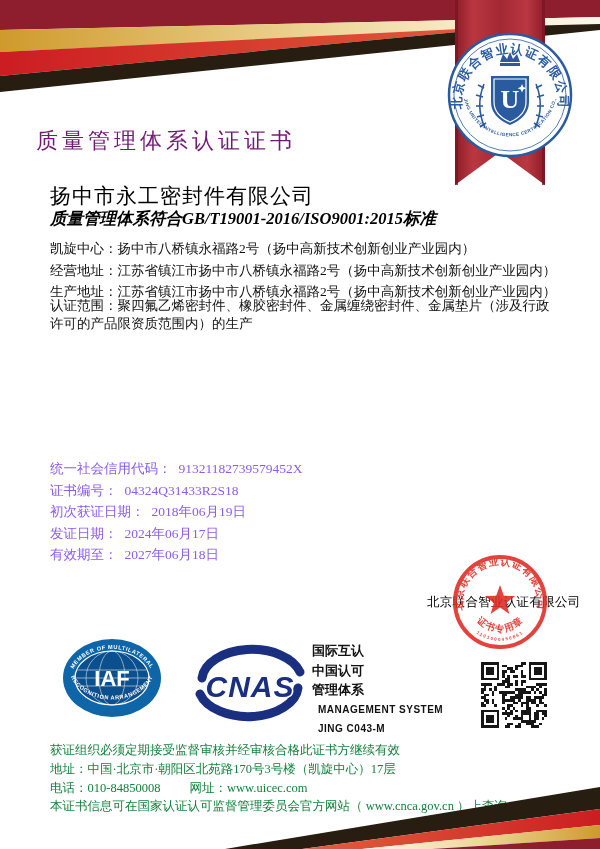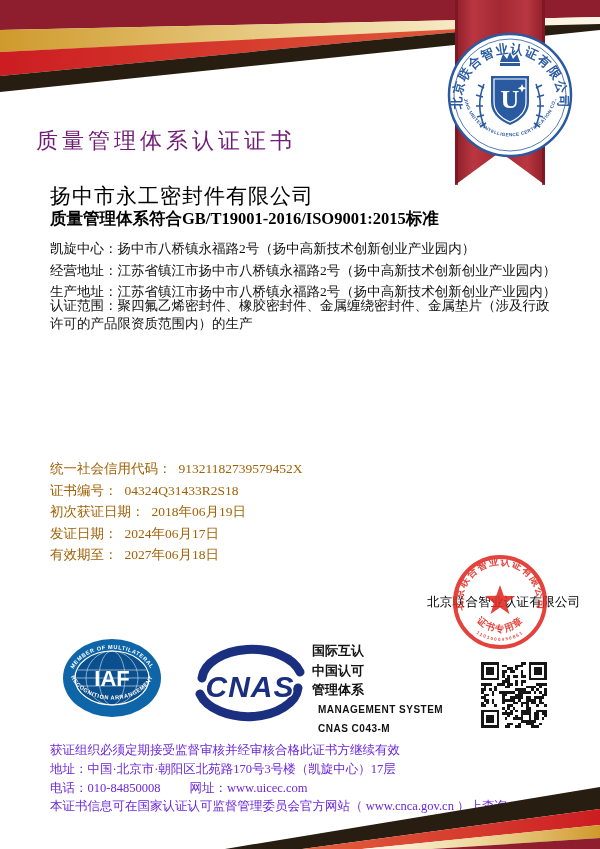--- a/index.html
+++ b/index.html
@@ -1,31 +1,31 @@
 <!DOCTYPE html>
 <html><head>
 <meta charset="utf-8">
 <style>
   html,body{margin:0;padding:0;background:#e8e8e8;}
   .page{position:relative;width:600px;height:849px;margin:0 auto;background:#fff;
         overflow:hidden;font-family:"Liberation Serif","DejaVu Serif",serif;color:#1a1a1a;}
   .abs{position:absolute;}
   .title{left:36px;top:126px;font-size:22px;letter-spacing:4px;color:#701a75;}
   .company{left:50px;top:182px;font-size:21px;font-weight:400;letter-spacing:1px;color:#000;}
-  .standard{left:50px;top:208px;font-size:16.5px;font-weight:700;color:#000;}
+  .standard{left:50px;top:208px;font-size:16.5px;font-weight:700;color:#000;font-style:italic;}
   .addr{left:50px;top:238px;font-size:13.5px;line-height:21.5px;color:#111;}
   .addr .row span{white-space:nowrap;}
   .scope{left:50px;top:297px;width:508px;font-size:13.5px;line-height:17.5px;color:#111;}
-  .details{left:50px;top:458px;font-size:13.5px;line-height:21.6px;color:#a16207;}
+  .details{left:50px;top:458px;font-size:13.5px;line-height:21.6px;color:#8b5cf6;}
   .details .val{margin-left:7px;}
   .issuer-name{left:427px;top:594px;font-size:12.5px;letter-spacing:0.3px;color:#000;z-index:1;}
   .accred-text{left:312px;top:641px;font-size:13px;font-weight:700;line-height:19.5px;color:#111;
                font-family:"Liberation Sans","DejaVu Sans",sans-serif;}
   .accred-text .en{font-size:10px;letter-spacing:0.5px;margin-left:6px;}
-  .footer{left:50px;top:741px;font-size:12.5px;line-height:18.8px;color:#6d28d9;}
+  .footer{left:50px;top:741px;font-size:12.5px;line-height:18.8px;color:#15803d;}
   .footer .gap{margin-left:26px;}
   svg{display:block;}
 </style>
 </head>
 <body>
 
 <div class="page">
 
   <svg class="abs" style="left:0;top:0" width="600" height="96" viewBox="0 0 600 96">
     <defs>
@@ -182,21 +182,21 @@
     <path d="M 8,34 A 50,31 0 0 1 106,28" fill="none" stroke="#1b2f80" stroke-width="9" stroke-linecap="round"></path>
     <path d="M 104,44 A 50,31 0 0 1 6,50" fill="none" stroke="#1b2f80" stroke-width="9" stroke-linecap="round"></path>
     <text x="56" y="53" text-anchor="middle" font-size="30" font-weight="700" font-style="italic" font-family="Liberation Sans, sans-serif" fill="#1b2f80" stroke="#ffffff" stroke-width="3" paint-order="stroke" letter-spacing="1">CNAS</text>
   </svg>
 
   <div class="abs accred-text">
     <div>国际互认</div>
     <div>中国认可</div>
     <div>管理体系</div>
     <div class="en">MANAGEMENT SYSTEM</div>
-    <div class="en">CNAS C043-M</div>
+    <div class="en">JING C043-M</div>
   </div>
 
   <svg class="abs" style="left:481px;top:662px" width="66" height="66" viewBox="0 0 25 25" shape-rendering="crispEdges">
     <rect x="0" y="0" width="25" height="25" fill="#ffffff"></rect>
     <path id="qr-modules" fill="#161616" fill-rule="evenodd" d="M15 0h1v1h-1zM16 0h1v1h-1zM8 1h1v1h-1zM9 1h1v1h-1zM13 1h1v1h-1zM14 1h1v1h-1zM15 1h1v1h-1zM10 2h1v1h-1zM11 2h1v1h-1zM13 2h1v1h-1zM8 3h1v1h-1zM9 3h1v1h-1zM11 3h1v1h-1zM12 3h1v1h-1zM15 3h1v1h-1zM8 4h1v1h-1zM15 4h1v1h-1zM8 5h1v1h-1zM10 5h1v1h-1zM12 5h1v1h-1zM13 5h1v1h-1zM15 5h1v1h-1zM16 5h1v1h-1zM9 6h1v1h-1zM10 6h1v1h-1zM8 7h1v1h-1zM9 7h1v1h-1zM10 7h1v1h-1zM13 7h1v1h-1zM15 7h1v1h-1zM16 7h1v1h-1zM0 8h1v1h-1zM1 8h1v1h-1zM2 8h1v1h-1zM3 8h1v1h-1zM6 8h1v1h-1zM7 8h1v1h-1zM8 8h1v1h-1zM10 8h1v1h-1zM11 8h1v1h-1zM13 8h1v1h-1zM15 8h1v1h-1zM21 8h1v1h-1zM22 8h1v1h-1zM23 8h1v1h-1zM24 8h1v1h-1zM1 9h1v1h-1zM5 9h1v1h-1zM9 9h1v1h-1zM10 9h1v1h-1zM17 9h1v1h-1zM18 9h1v1h-1zM19 9h1v1h-1zM20 9h1v1h-1zM22 9h1v1h-1zM0 10h1v1h-1zM1 10h1v1h-1zM3 10h1v1h-1zM5 10h1v1h-1zM13 10h1v1h-1zM14 10h1v1h-1zM15 10h1v1h-1zM16 10h1v1h-1zM19 10h1v1h-1zM21 10h1v1h-1zM24 10h1v1h-1zM0 11h1v1h-1zM4 11h1v1h-1zM7 11h1v1h-1zM8 11h1v1h-1zM9 11h1v1h-1zM10 11h1v1h-1zM11 11h1v1h-1zM12 11h1v1h-1zM14 11h1v1h-1zM15 11h1v1h-1zM16 11h1v1h-1zM17 11h1v1h-1zM18 11h1v1h-1zM20 11h1v1h-1zM22 11h1v1h-1zM24 11h1v1h-1zM1 12h1v1h-1zM2 12h1v1h-1zM4 12h1v1h-1zM8 12h1v1h-1zM9 12h1v1h-1zM13 12h1v1h-1zM14 12h1v1h-1zM15 12h1v1h-1zM23 12h1v1h-1zM24 12h1v1h-1zM0 13h1v1h-1zM1 13h1v1h-1zM8 13h1v1h-1zM11 13h1v1h-1zM12 13h1v1h-1zM13 13h1v1h-1zM14 13h1v1h-1zM15 13h1v1h-1zM17 13h1v1h-1zM18 13h1v1h-1zM20 13h1v1h-1zM21 13h1v1h-1zM22 13h1v1h-1zM23 13h1v1h-1zM1 14h1v1h-1zM2 14h1v1h-1zM4 14h1v1h-1zM8 14h1v1h-1zM9 14h1v1h-1zM10 14h1v1h-1zM11 14h1v1h-1zM12 14h1v1h-1zM14 14h1v1h-1zM17 14h1v1h-1zM18 14h1v1h-1zM19 14h1v1h-1zM20 14h1v1h-1zM22 14h1v1h-1zM0 15h1v1h-1zM2 15h1v1h-1zM4 15h1v1h-1zM8 15h1v1h-1zM12 15h1v1h-1zM13 15h1v1h-1zM15 15h1v1h-1zM16 15h1v1h-1zM17 15h1v1h-1zM19 15h1v1h-1zM20 15h1v1h-1zM22 15h1v1h-1zM23 15h1v1h-1zM0 16h1v1h-1zM1 16h1v1h-1zM5 16h1v1h-1zM10 16h1v1h-1zM11 16h1v1h-1zM15 16h1v1h-1zM17 16h1v1h-1zM21 16h1v1h-1zM24 16h1v1h-1zM8 17h1v1h-1zM10 17h1v1h-1zM12 17h1v1h-1zM17 17h1v1h-1zM18 17h1v1h-1zM9 18h1v1h-1zM11 18h1v1h-1zM13 18h1v1h-1zM15 18h1v1h-1zM16 18h1v1h-1zM17 18h1v1h-1zM18 18h1v1h-1zM21 18h1v1h-1zM22 18h1v1h-1zM23 18h1v1h-1zM24 18h1v1h-1zM8 19h1v1h-1zM9 19h1v1h-1zM10 19h1v1h-1zM11 19h1v1h-1zM15 19h1v1h-1zM16 19h1v1h-1zM17 19h1v1h-1zM18 19h1v1h-1zM20 19h1v1h-1zM21 19h1v1h-1zM23 19h1v1h-1zM24 19h1v1h-1zM10 20h1v1h-1zM13 20h1v1h-1zM15 20h1v1h-1zM18 20h1v1h-1zM20 20h1v1h-1zM21 20h1v1h-1zM24 20h1v1h-1zM9 21h1v1h-1zM12 21h1v1h-1zM13 21h1v1h-1zM14 21h1v1h-1zM15 21h1v1h-1zM18 21h1v1h-1zM20 21h1v1h-1zM21 21h1v1h-1zM23 21h1v1h-1zM15 22h1v1h-1zM16 22h1v1h-1zM17 22h1v1h-1zM18 22h1v1h-1zM19 22h1v1h-1zM20 22h1v1h-1zM10 23h1v1h-1zM11 23h1v1h-1zM14 23h1v1h-1zM17 23h1v1h-1zM18 23h1v1h-1zM19 23h1v1h-1zM22 23h1v1h-1zM9 24h1v1h-1zM10 24h1v1h-1zM13 24h1v1h-1zM14 24h1v1h-1zM19 24h1v1h-1zM20 24h1v1h-1zM21 24h1v1h-1zM0 0h7v7h-7z M1 1h5v5h-5z M2 2h3v3h-3zM18 0h7v7h-7z M19 1h5v5h-5z M20 2h3v3h-3zM0 18h7v7h-7z M1 19h5v5h-5z M2 20h3v3h-3z"></path>
   </svg>
 
   <div class="abs footer">
     <div>获证组织必须定期接受监督审核并经审核合格此证书方继续有效</div>
     <div>地址：中国·北京市·朝阳区北苑路170号3号楼（凯旋中心）17层</div>

